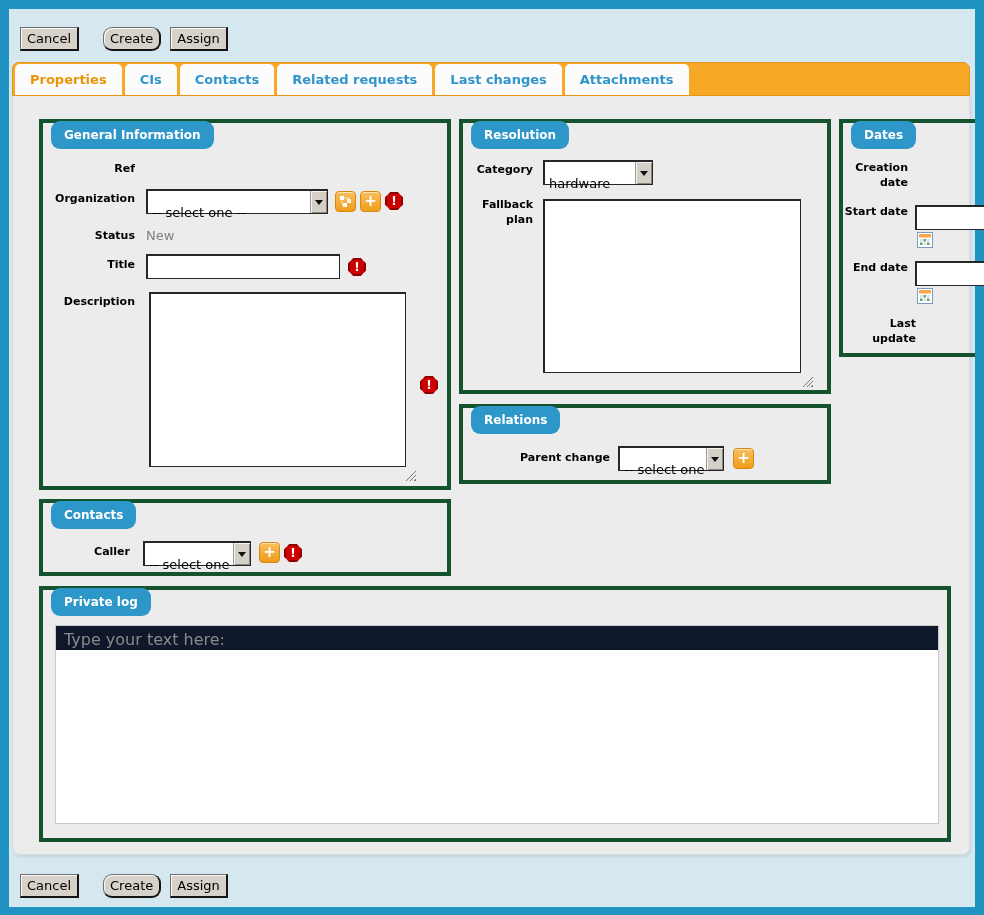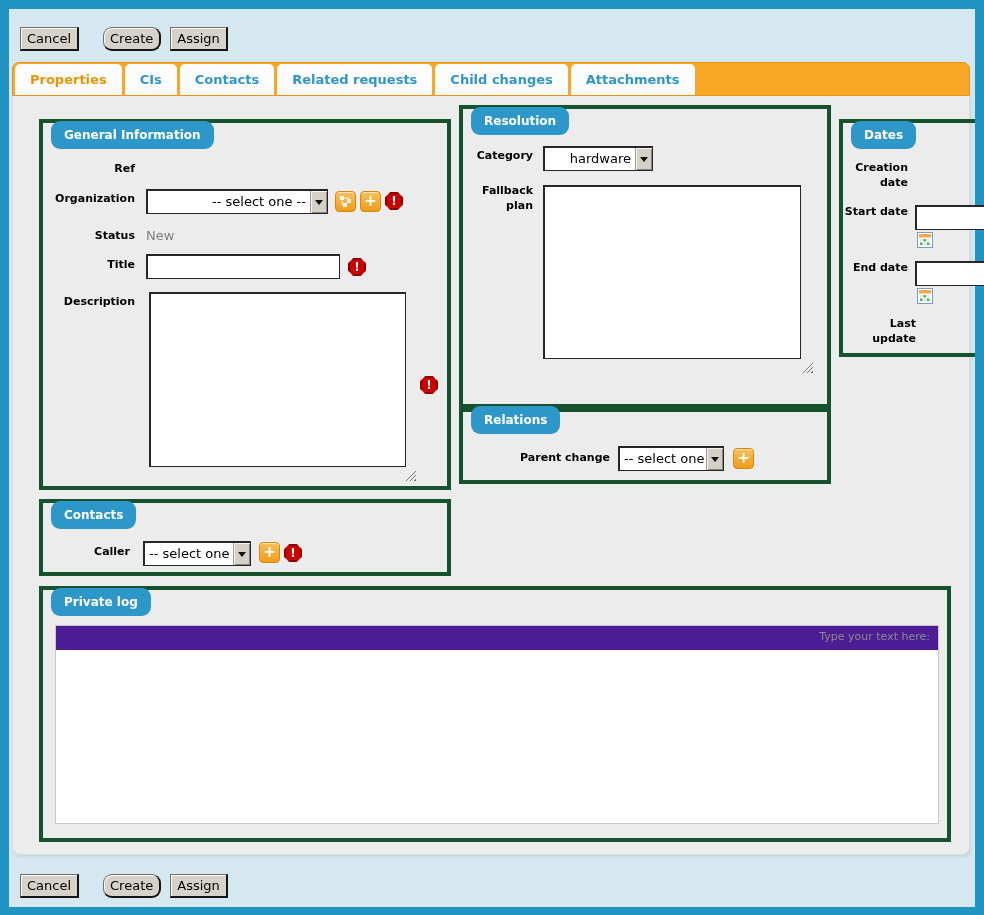--- a/index.html
+++ b/index.html
@@ -109,24 +109,23 @@
     background: #fff;
     border: 2px solid #262626;
     border-right-width: 1px;
     border-bottom-width: 1px;
     height: 25px;
     cursor: pointer;
   }
   .sel .sel-text {
     flex: 1;
     font-size: 13px;
-    padding: 3px 4px;
+    padding: 14px 4px;
     white-space: nowrap;
     overflow: hidden;
-    text-align: right;
   }
   .sel .sel-arrow {
     width: 17px;
     background: #d4d0c8;
     border-left: 1px solid #9a9a9a;
     box-shadow: inset 1px 1px 0 #f5f3ef, inset -1px -1px 0 #87857e;
     display: flex;
     align-items: center;
     justify-content: center;
   }
@@ -191,43 +190,42 @@
   
   .logbox {
     position: absolute;
     left: 12px; top: 35px;
     width: 884px; height: 199px;
     background: #fff;
     border: 1px solid #c9c9c9;
   }
   .loghead {
     height: 24px;
-    background: #4c1d95;
+    background: #0f172a;
     color: #8a8a8a;
-    font-size: 11px;
+    font-size: 16px;
     padding: 4px 8px;
-    text-align: right;
   }
   .logbody { height: 173px; background: #fff; }
 </style>
 </head>
 <body>
 
 <div class="toolbar top">
   <button class="btn gap-big">Cancel</button>
   <button class="btn gap">Create</button>
   <button class="btn">Assign</button>
 </div>
 
 <div class="tabstrip">
   <div class="tab active">Properties</div>
   <div class="tab">CIs</div>
   <div class="tab">Contacts</div>
   <div class="tab">Related requests</div>
-  <div class="tab">Child changes</div>
+  <div class="tab">Last changes</div>
   <div class="tab">Attachments</div>
 </div>
 
 <div class="panel">
 
   <div class="fs" style="left:26px; top:23px; width:412px; height:371px;">
     <div class="legend">General Information</div>
 
     <div class="lbl" style="left:0; top:38px; width:92px;">Ref</div>
 
@@ -261,21 +259,21 @@
       </div>
 
     <div class="lbl" style="left:0; top:171px; width:92px;">Description</div>
     <textarea class="ta" style="left: 106px; top: 169px; width: 257px; height: 175px;" value=""></textarea>
     <span class="grip" style="left:362px; top:347px;"></span>
     <div class="err" style="left:377px; top:253px;">
         <span>!</span>
       </div>
   </div>
 
-  <div class="fs" style="left:446px; top:9px; width:372px; height:307px;">
+  <div class="fs" style="left:446px; top:23px; width:372px; height:275px;">
     <div class="legend">Resolution</div>
 
     <div class="lbl" style="left:0; top:39px; width:70px;">Category</div>
     <div class="sel" style="left:80px; top:37px; width:110px;">
       <span class="sel-text">hardware</span>
       <span class="sel-arrow"></span>
     </div>
 
     <div class="lbl" style="left:0; top:74px; width:70px;">Fallback plan</div>
     <textarea class="ta" style="left: 80px; top: 76px; width: 258px; height: 174px;" value=""></textarea>

